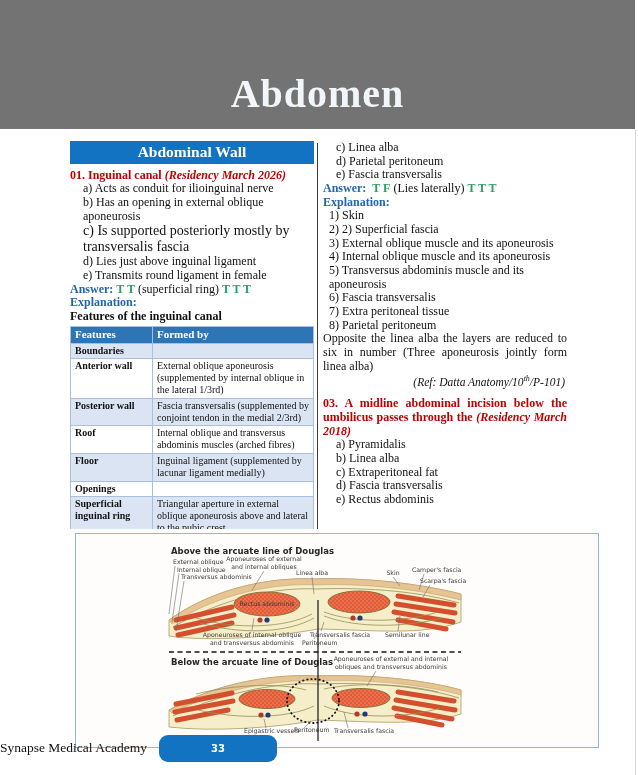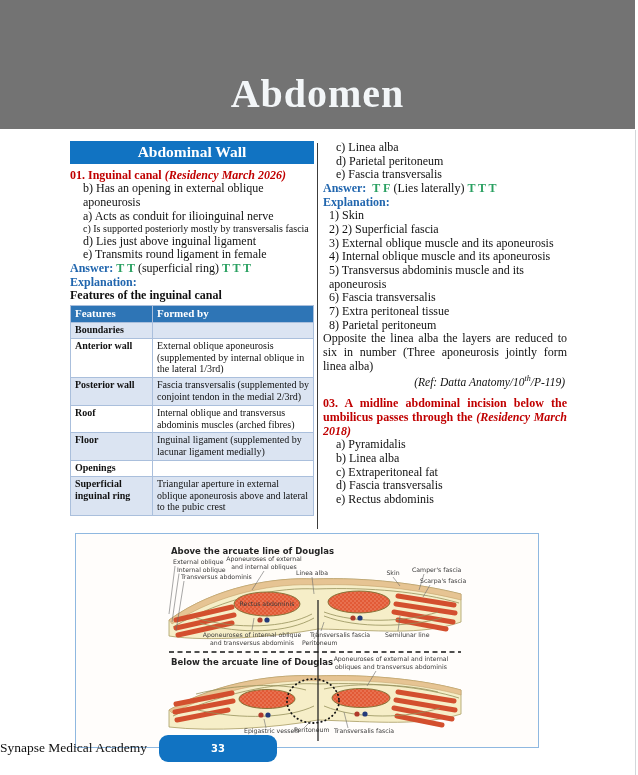--- a/index.html
+++ b/index.html
@@ -36,21 +36,21 @@
                    font-size:10px; line-height:1.18; }
   .features th, .features td { border:1px solid #aabfdc; padding:1px 4px 2px;
                    vertical-align:top; text-align:left; }
   .features th { background:#2e75b6; color:#fff; font-size:11px; }
   .features td.f { font-weight:bold; width:82px; }
   .features tbody tr:nth-child(odd) td { background:#dbe4f2; }
   .ref-line { text-align:right; font-style:italic; font-size:11.5px; margin:1px 2px 5px 0; }
   sup { font-size:8px; }
 
   
-  .fig { margin:4px 75px 0; width:464px; height:215px; border:1px solid #8fb8e0; background:#fffdfb; }
+  .fig { margin:4px 75px 0; width:524px; height:215px; border:1px solid #8fb8e0; background:#fffdfb; }
   .fT  { font-family:"DejaVu Sans", sans-serif; font-size:8.5px; font-weight:bold; fill:#252525; }
   .fL  { font-family:"DejaVu Sans", sans-serif; font-size:6.2px; fill:#3a3a3a; }
   .mid { text-anchor:middle; }
   .ld  { stroke:#6b6b6b; stroke-width:0.6; fill:none; }
   .olv { stroke:#95905a; stroke-width:0.8; fill:none; }
 
   
   .footer { position:absolute; bottom:16px; left:0; right:0; height:22px;
             display:flex; align-items:center; justify-content:flex-start; }
   .academy { font-size:13.5px; margin-right:12px; }
@@ -64,23 +64,23 @@
 <div class="hdr">
   <div class="hdr-title">Abdomen</div>
 </div>
 
 <div class="content">
 
   <div class="col">
     <div class="section-bar">Abdominal Wall</div>
 
     <div class="q-title"><span>01. Inguinal canal </span><span class="q-ref">(Residency March 2026)</span></div>
+    <div class="opt">a) Acts as conduit for ilioinguinal nerve</div>
     <div class="opt">b) Has an opening in external oblique aponeurosis</div>
-    <div class="opt">a) Acts as conduit for ilioinguinal nerve</div>
-    <div class="opt" style="font-size:10px">c) Is supported posteriorly mostly by transversalis fascia</div>
+    <div class="opt" style="font-size:14px">c) Is supported posteriorly mostly by transversalis fascia</div>
     <div class="opt">d) Lies just above inguinal ligament</div>
     <div class="opt">e) Transmits round ligament in female</div>
     <div>
       <span class="ans-label">Answer:</span>
       <span class="tf">T T</span>
       <span>(superficial ring)</span>
       <span class="tf">T T T</span>
     </div>
     <div class="expl-label">Explanation:</div>
     <div class="bold">Features of the inguinal canal</div>
@@ -142,21 +142,21 @@
     <div class="expl-label">Explanation:</div>
     <div class="lyr">1)  Skin</div>
     <div class="lyr">2)  2) Superficial fascia</div>
     <div class="lyr">3) External oblique muscle and its aponeurosis</div>
     <div class="lyr">4) Internal oblique muscle and its aponeurosis</div>
     <div class="lyr">5) Transversus abdominis muscle and its aponeurosis</div>
     <div class="lyr">6) Fascia transversalis</div>
     <div class="lyr">7) Extra peritoneal tissue</div>
     <div class="lyr">8) Parietal peritoneum</div>
     <div class="just">Opposite the linea alba the layers are reduced to six in number (Three aponeurosis jointly form linea alba)</div>
-    <div class="ref-line" style="margin-bottom:2px"><span>(Ref: Datta Anatomy/10</span><sup>th</sup><span>/P-119)</span></div>
+    <div class="ref-line" style="margin-bottom:2px"><span>(Ref: Datta Anatomy/10</span><sup>th</sup><span>/P-101)</span></div>
 
     <div class="q-title mt8"><span>03. A midline abdominal incision below the umbilicus passes through the </span><span class="q-ref">(Residency March 2018)</span></div>
     <div class="opt">a) Pyramidalis</div>
     <div class="opt">b) Linea alba</div>
     <div class="opt">c) Extraperitoneal fat</div>
     <div class="opt">d) Fascia transversalis</div>
     <div class="opt">e) Rectus abdominis</div>
 
   </div>
 </div>

